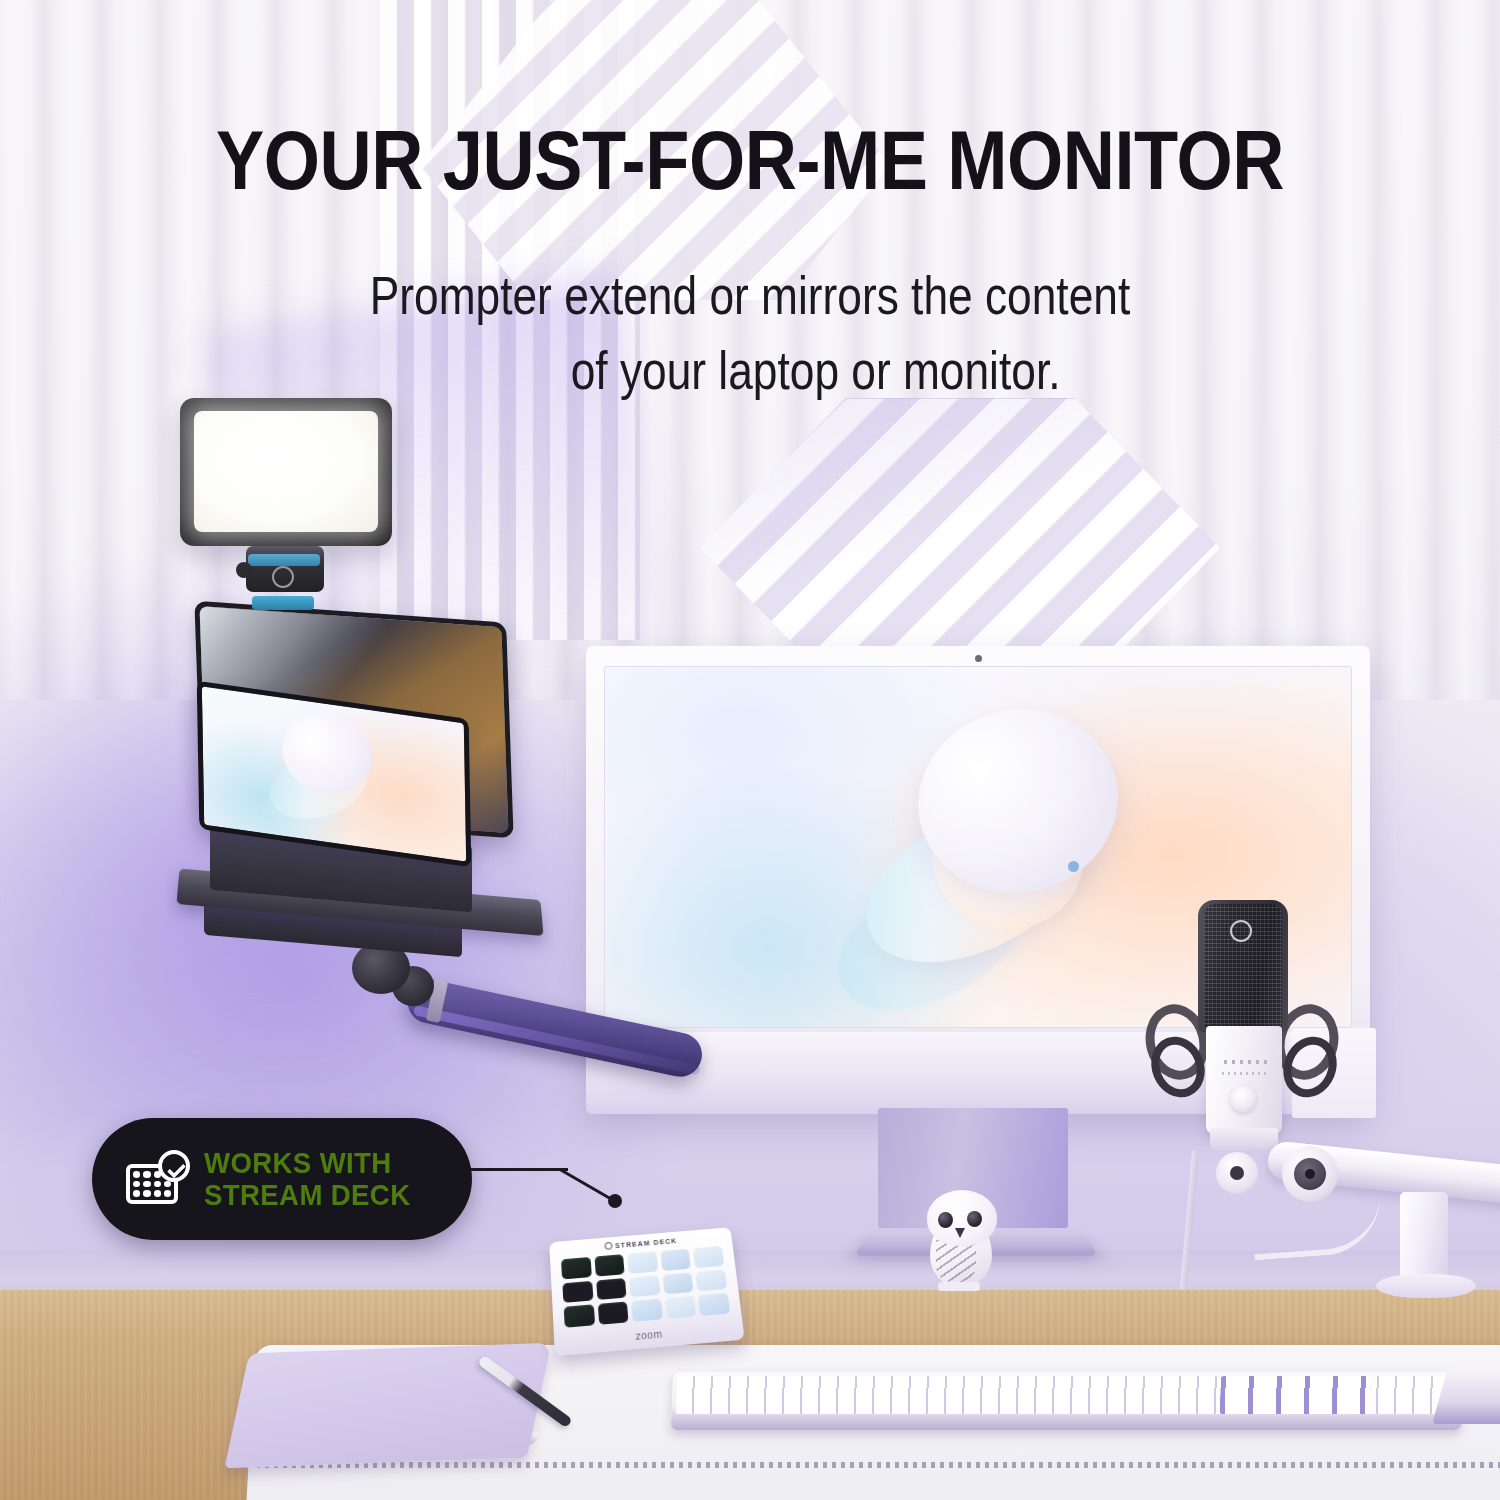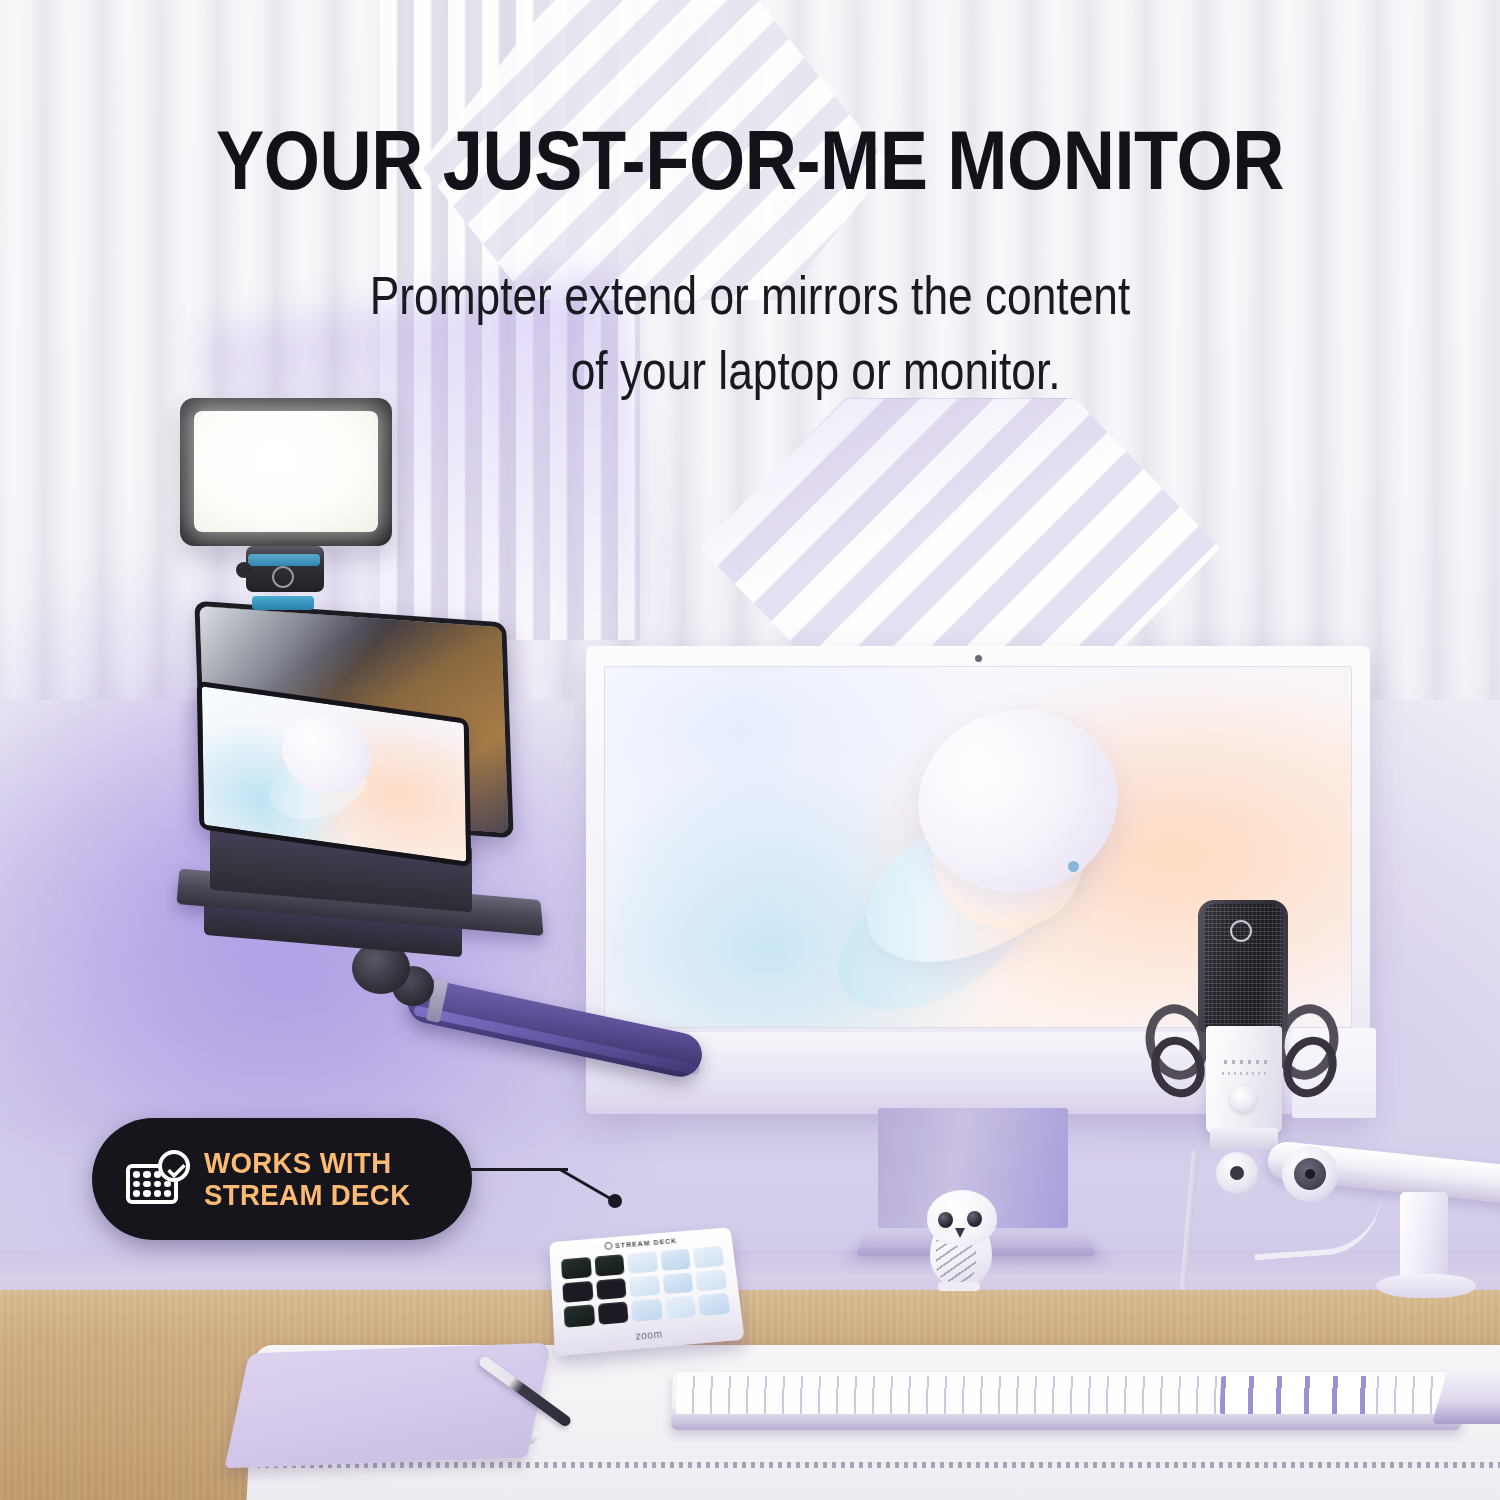--- a/index.html
+++ b/index.html
@@ -554,21 +554,21 @@
   .badge-icon .dots i { background:#fff; border-radius:50%; }
   .badge-icon .chk {
     position:absolute; right:-2px; top:-2px; width:32px; height:32px;
     border:4px solid #fff; border-radius:50%; background:#17151c;
   }
   .badge-icon .chk::after{
     content:""; position:absolute; left:6px; top:10px; width:13px; height:6px;
     border-left:4px solid #fff; border-bottom:4px solid #fff;
     transform:rotate(-45deg); border-radius:1px;
   }
-  .badge-text { color:#fdba74; line-height:1.06; }
+  .badge-text { color:#4d7c0f; line-height:1.06; }
   .badge-text div {
     font-size:30px; font-weight:700; letter-spacing:.4px;
     transform:scaleX(.92); transform-origin:left center;
     font-family:"Liberation Sans", sans-serif;
   }
   .leader {
     position:absolute; z-index:39;
     border-top:3px solid #1b1824;
   }
   .leader-h { left:448px; top:1168px; width:120px; }

